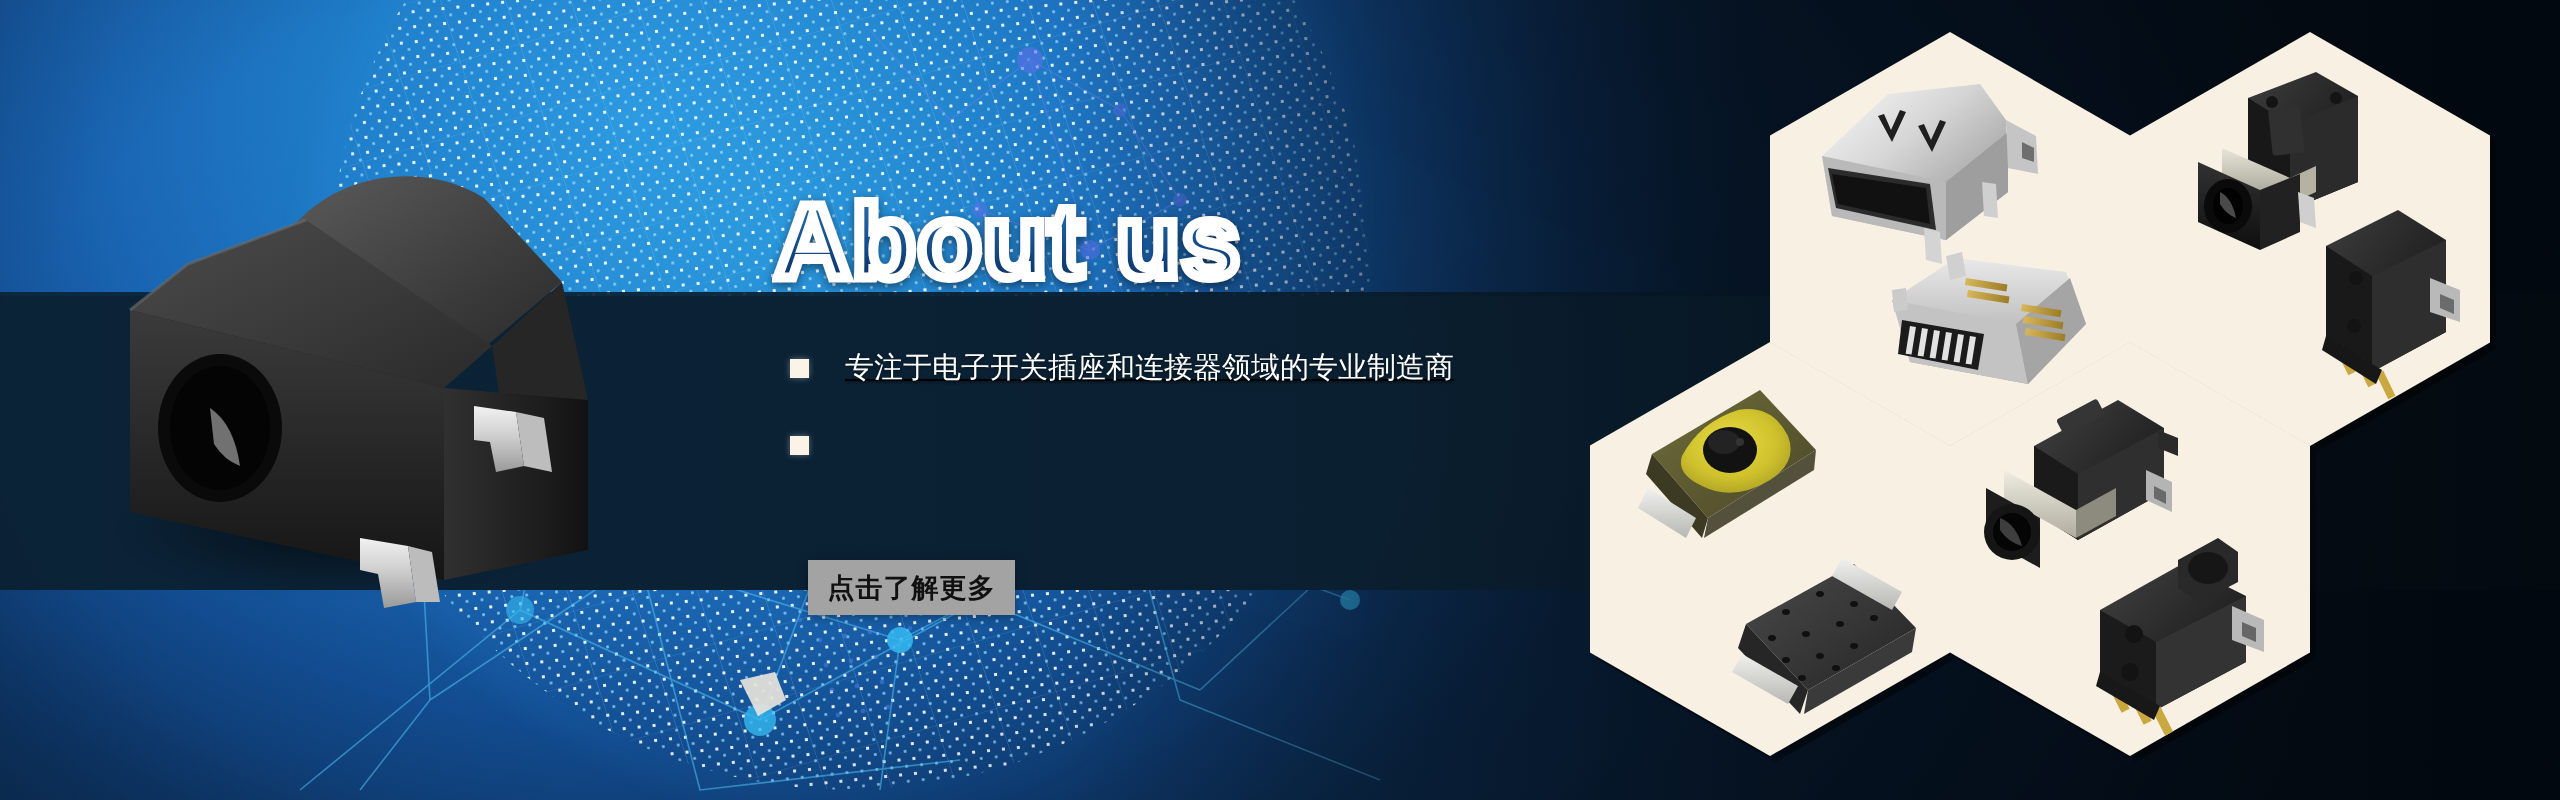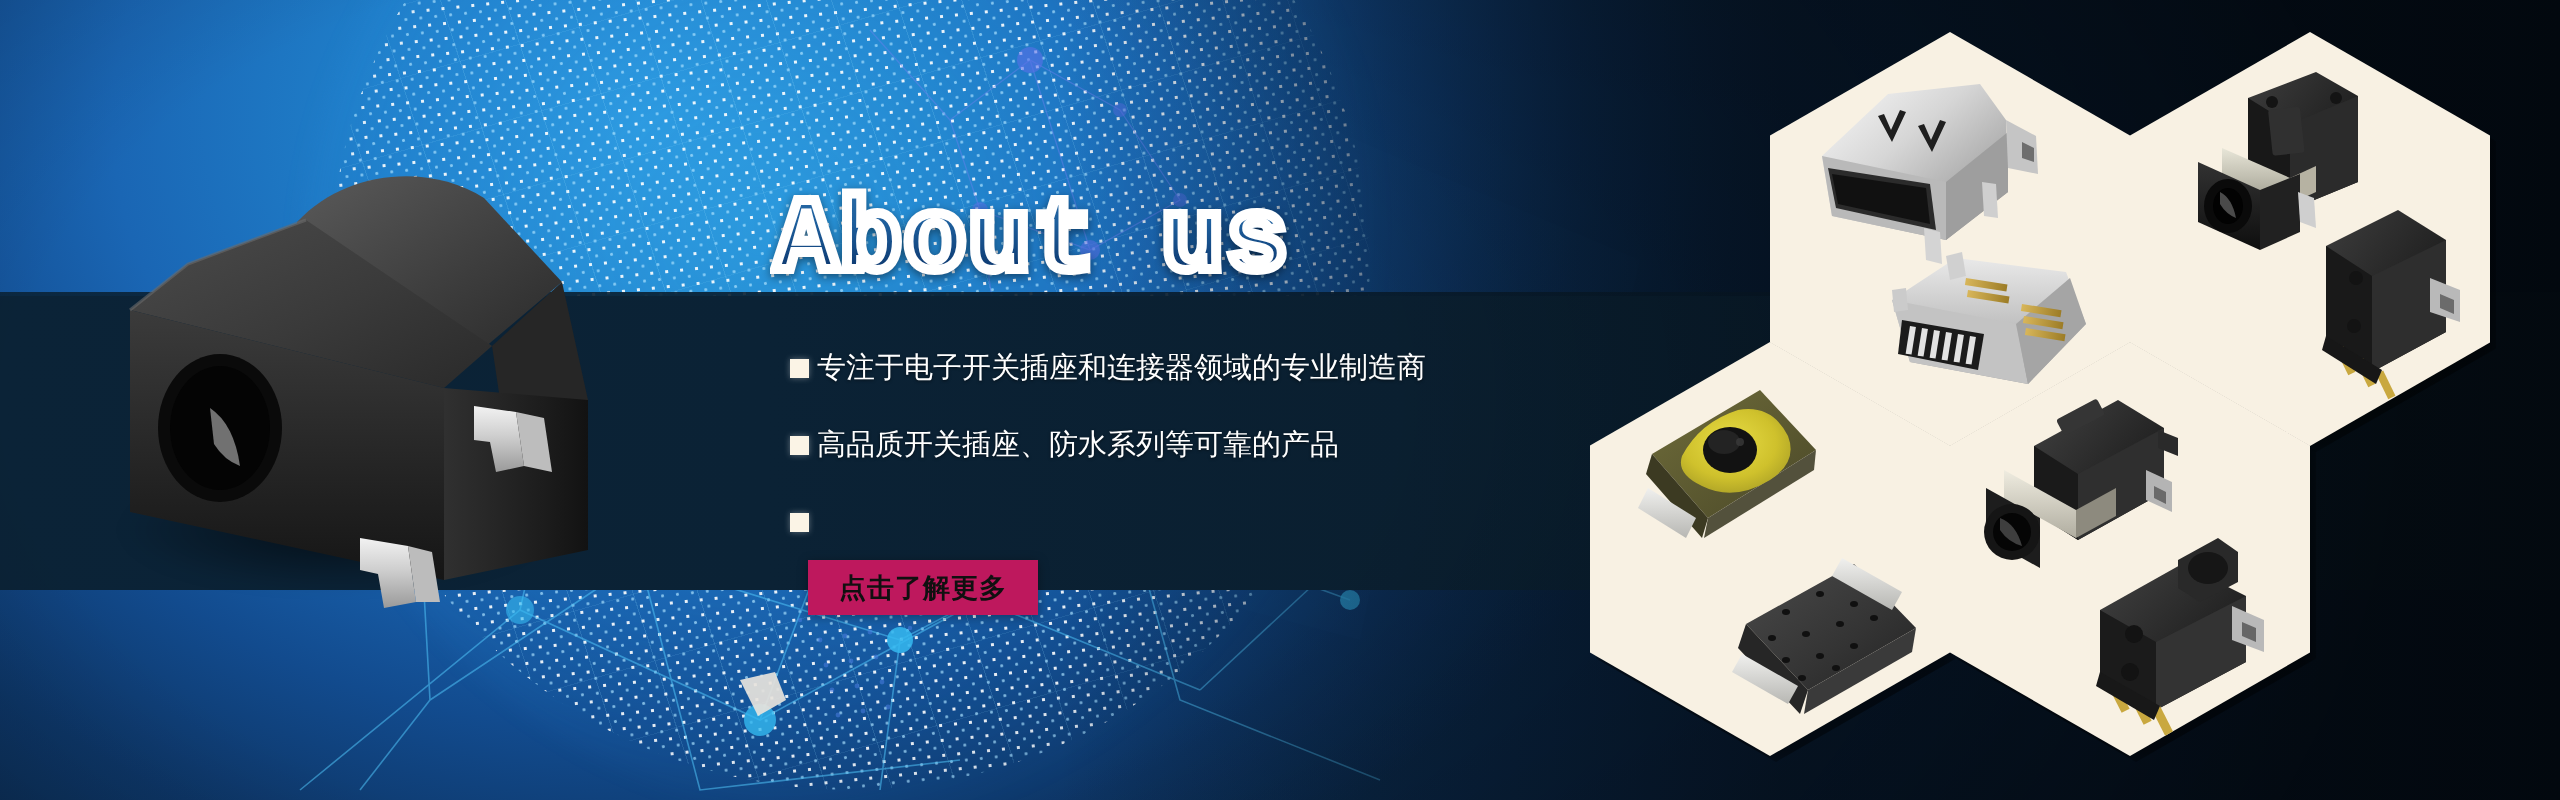--- a/index.html
+++ b/index.html
@@ -85,52 +85,52 @@
   .hero-shadow{
     position:absolute; left:120px; top:470px; width:430px; height:120px;
     background:radial-gradient(ellipse at center, rgba(0,0,0,.55) 0%, rgba(0,0,0,0) 70%);
     filter:blur(8px);
   }
 
   
   .headline{
     position:absolute; left:775px; top:182px;
     font-size:104px; font-weight:bold; letter-spacing:2px;
-    font-family:Liberation Mono, monospace;
+    font-family:Liberation Sans, sans-serif;
     white-space:nowrap;
     text-align:center;
   }
   .headline .ht{
     background:linear-gradient(180deg,#2f6fa8 0%,#1d5e9c 35%,#0f3d75 70%,#0b2f5d 100%);
     -webkit-background-clip:text; background-clip:text; color:transparent;
     -webkit-text-stroke:10px #ffffff;
     paint-order:stroke fill;
     filter:drop-shadow(0 3px 5px rgba(0,0,0,.45));
   }
 
   .bullets{ position:absolute; left:790px; top:340px; width:1000px; }
   .bullet{
-    display:flex; align-items:center; gap:8px;
-    height:56px; margin-bottom:21px;
+    display:flex; align-items:center; gap:36px;
+    height:56px; margin-bottom:21px;text-decoration:underline;
   }
   .bullet .sq{
     width:19px; height:19px; background:#fbf4e6;
     box-shadow:0 0 6px rgba(255,255,255,.35);
     flex:0 0 auto;
   }
   .bullet .btxt{
     color:#ffffff; font-size:29px; line-height:1.1; white-space:nowrap;
     text-shadow:0 1px 3px rgba(0,0,0,.55);
     font-family:"DejaVu Sans","Liberation Sans",sans-serif;
   }
 
   .cta{
     position:absolute; left:808px; top:560px;
-    width:230px; height:55px;
-    background:#be185d;
+    width:207px; height:55px;
+    background:#a3a3a3;
     display:flex; align-items:center; justify-content:center;
     color:#101010; font-size:27px; font-weight:bold;
     letter-spacing:1px;
     font-family:"DejaVu Sans","Liberation Sans",sans-serif;
     cursor:pointer;
     box-shadow:0 2px 10px rgba(0,0,0,.35);
   }
 
   
   .hexwrap{ position:absolute; left:1540px; top:0; width:1020px; height:800px; }
@@ -294,24 +294,20 @@
     <span class="ht">About  us</span>
   </div>
 
   <div class="bullets">
     <div class="bullet">
       <span class="sq"></span>
       <span class="btxt">专注于电子开关插座和连接器领域的专业制造商</span>
     </div>
     <div class="bullet">
       <span class="sq"></span>
-      <span class="btxt">高品质开关插座、防水系列等可靠的产品</span>
-    </div>
-    <div class="bullet">
-      <span class="sq"></span>
     </div>
   </div>
 
   <div class="cta">
     <span>点击了解更多</span>
   </div>
 
   <div class="hexwrap">
 
     <div class="hex-shadow" style="left:236px;top:38px;width:360px;height:414px;"></div>

